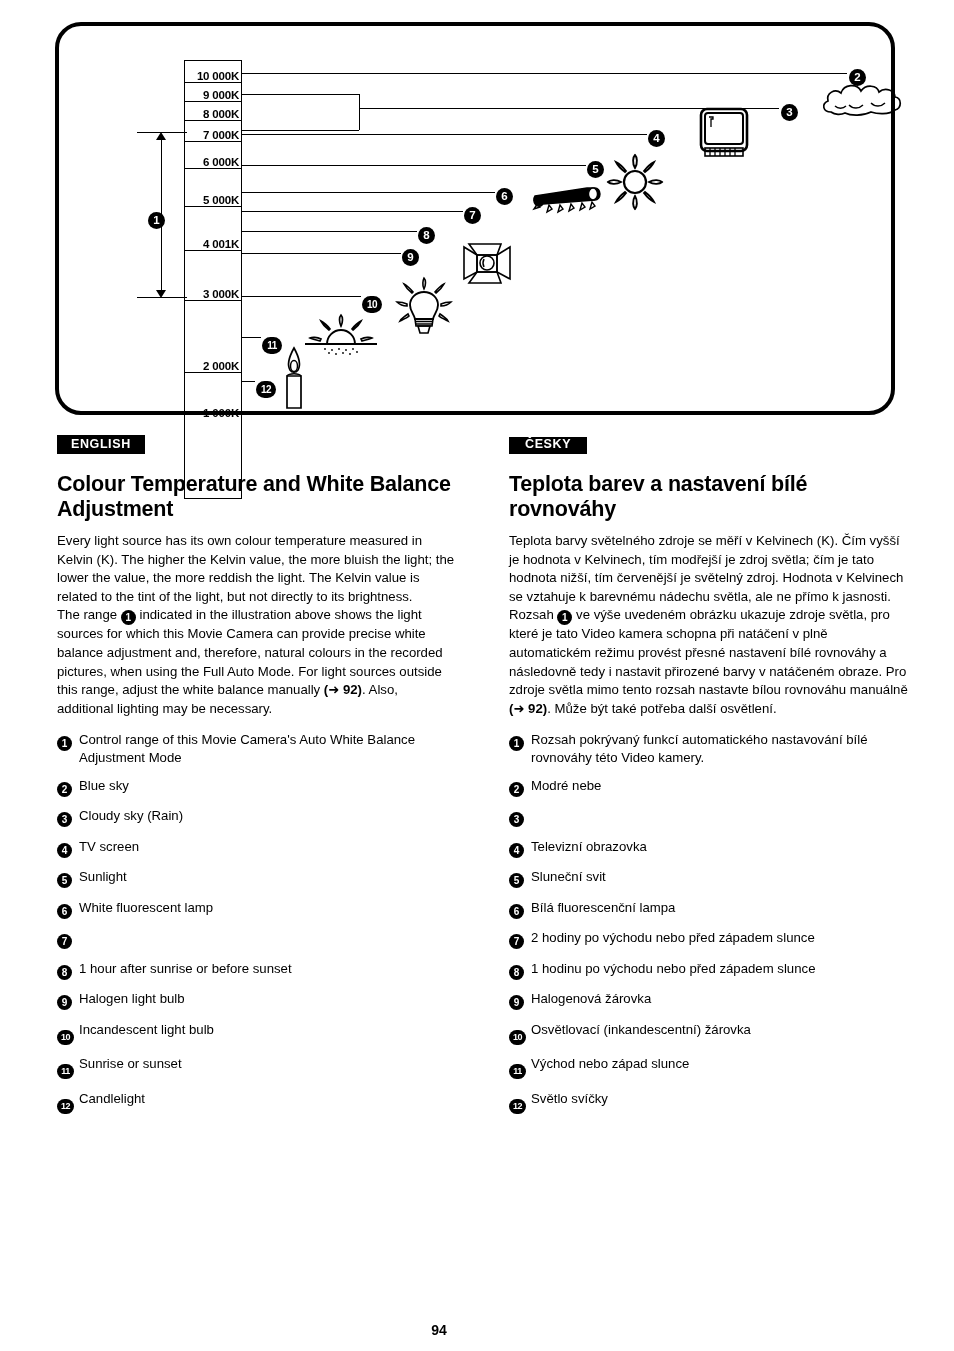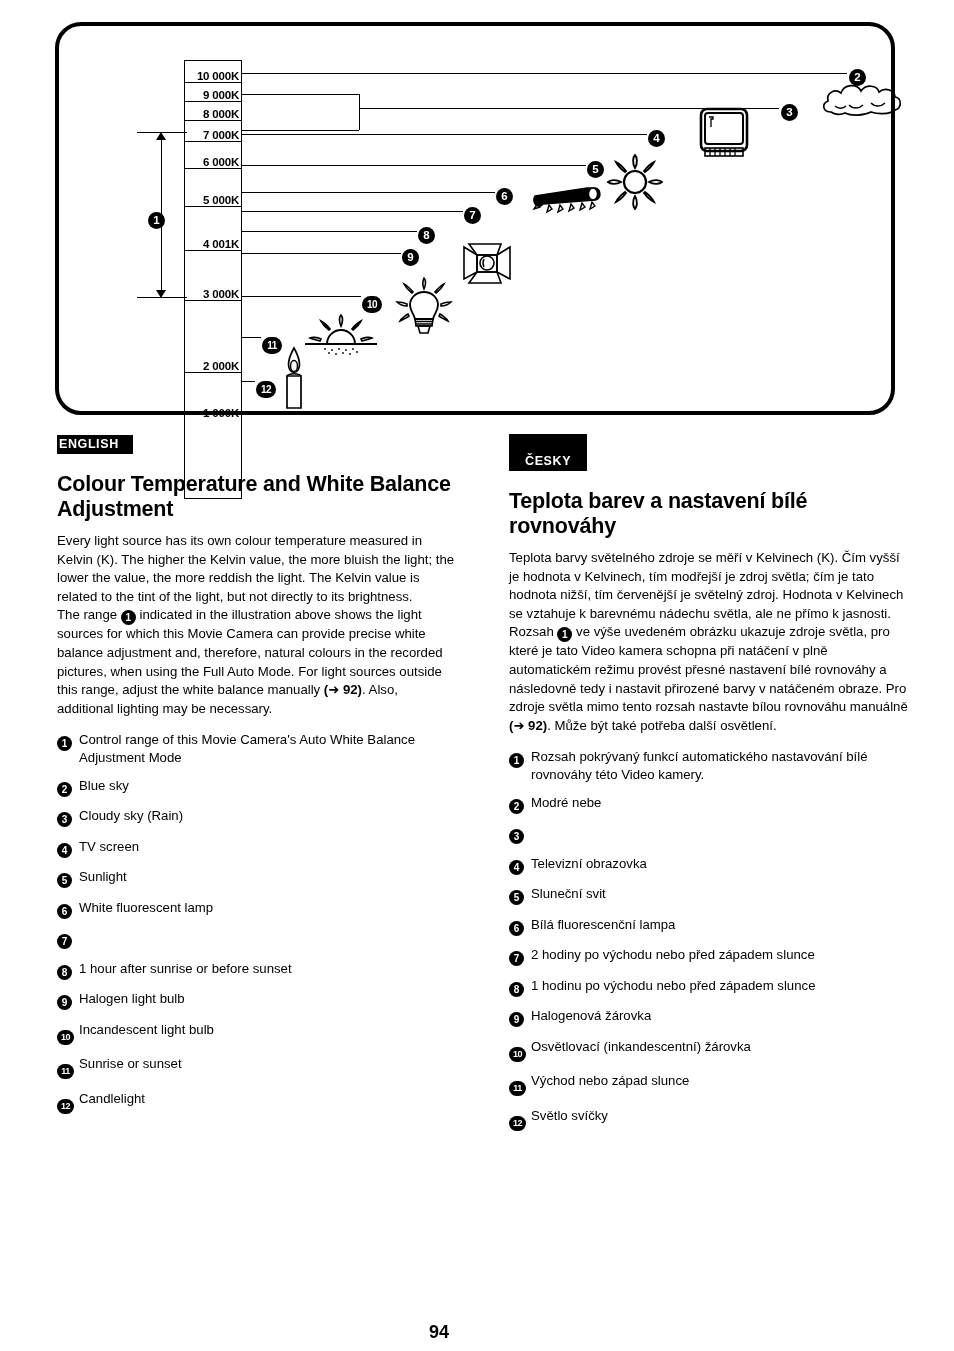--- a/index.html
+++ b/index.html
@@ -59,44 +59,44 @@
   .fig-num .num.wide{width:20px;height:17px;border-radius:9px;font-size:10px;}
 
   
   .col{position:absolute;top:434px;width:400px;}
   #col-en{left:57px;}
   #col-cs{left:509px;}
 
   .lang-badge{
     display:inline-block;background:#000;color:#fff;
     font-size:12.5px;font-weight:bold;letter-spacing:0.6px;
-    padding:2px 14px 3px 2px;
-  }
-  #col-cs .lang-badge{padding:20px 16px 3px 16px;}
+    padding:2px 14px 3px 14px;
+  }
+  #col-cs .lang-badge{padding:0 16px 3px 16px;}
 
   h1{
     font-size:21.5px;line-height:25px;margin:18px 0 10px 0;
     font-weight:bold;letter-spacing:-0.2px;
   }
   .body-p{
     font-size:13.2px;line-height:18.6px;margin:0;text-align:left;
   }
   .list{margin-top:13px;}
   .li{
     display:flex;align-items:flex-start;margin-bottom:10.5px;
     font-size:13.2px;line-height:17.5px;
   }
   .li .num-wrap{flex:0 0 auto;width:22px;padding-top:1px;}
   .li .li-text{flex:1 1 auto;}
 
   .arrowref{font-weight:bold;}
 
   #page-number{
     position:absolute;left:0;top:1322px;width:878px;text-align:center;
-    font-size:18px;font-weight:bold;
+    font-size:14px;font-weight:bold;
   }
 
   svg{display:block;overflow:visible;}
 </style>
 </head>
 <body>
 
 <div id="figure">
   <div id="figure-inner">
 

